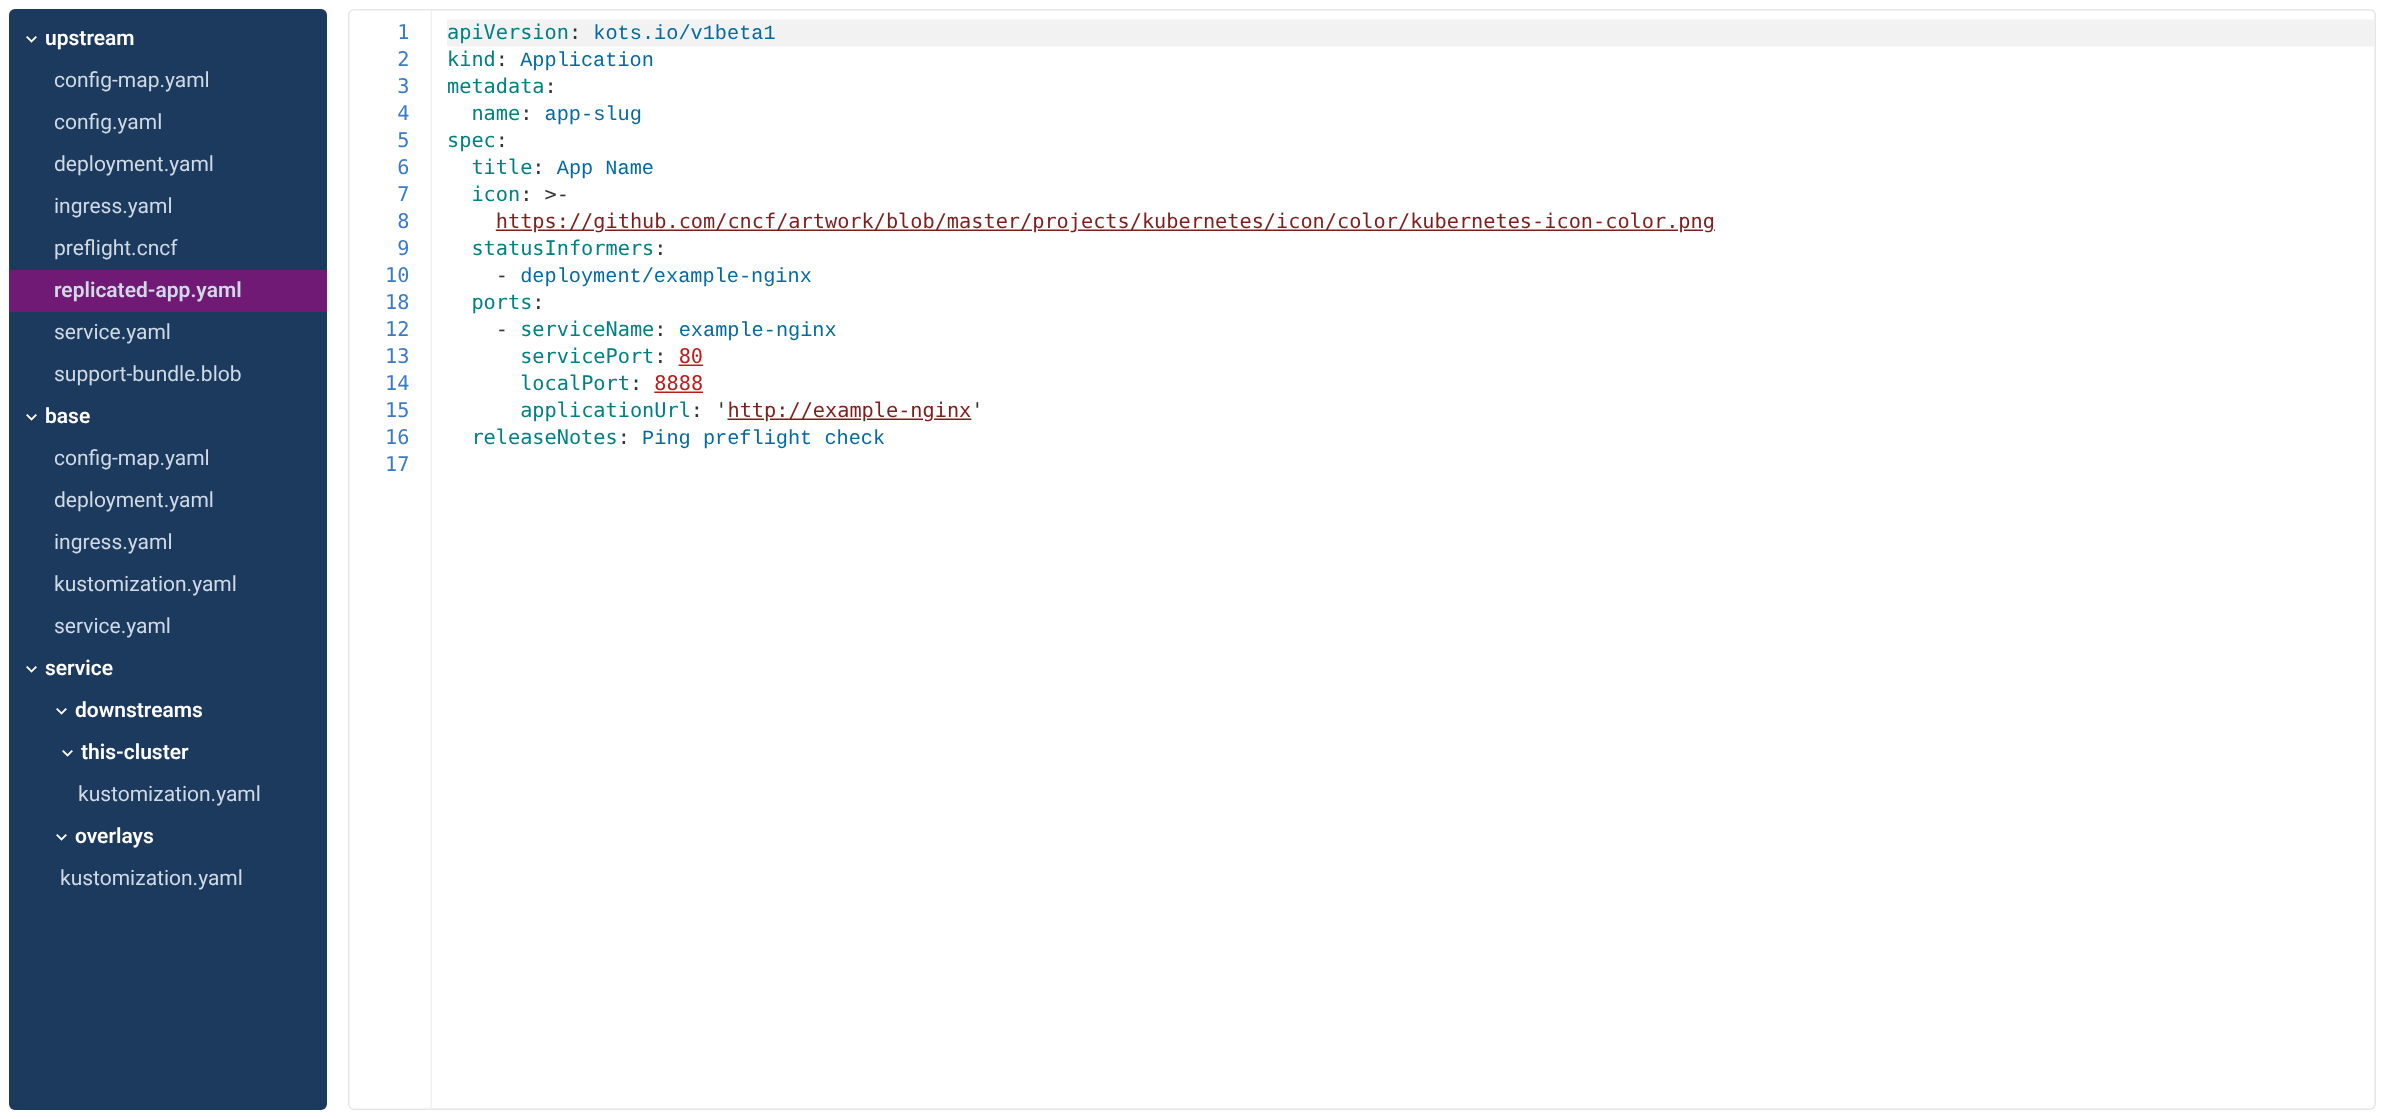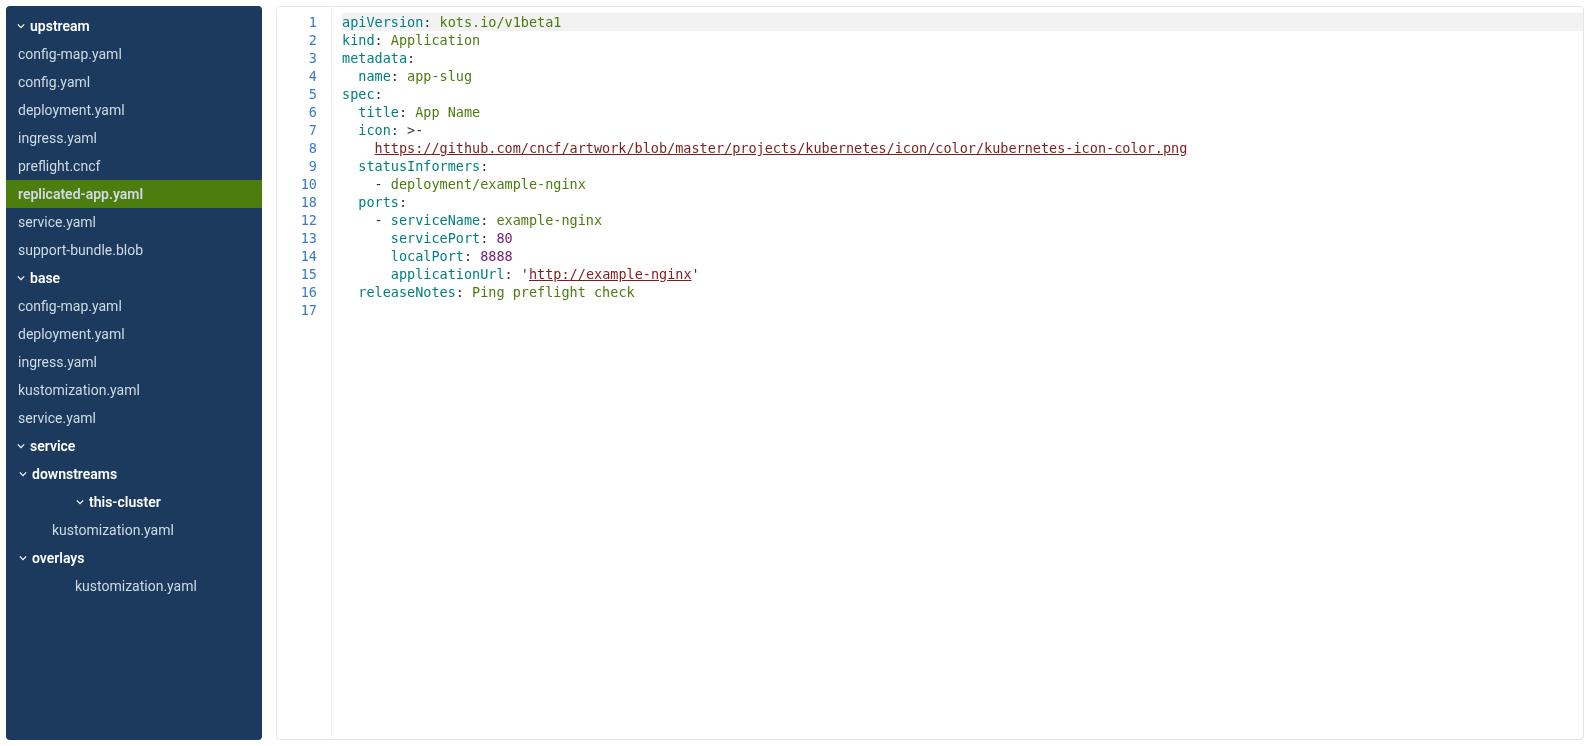--- a/index.html
+++ b/index.html
@@ -7,51 +7,51 @@
   font-family: -apple-system, BlinkMacSystemFont, "Segoe UI", Roboto, sans-serif;
   background: #fff;
   display: flex;
   height: 746px;
   width: 1590px;
   overflow: hidden;
   padding: 6px;
   gap: 14px;
 }
 .sidebar {
-  width: 256px;
+  width: 212px;
   background: #1c3a5e;
   color: #e8eef4;
   overflow-y: auto;
   font-size: 14px;
   padding-top: 6px;
   border-radius: 4px;
 }
 .tree-item {
   display: flex;
   align-items: center;
   height: 28px;
   cursor: pointer;
   white-space: nowrap;
 }
-.tree-item.active { background: #4d7c0f; font-weight: 600; }
+.tree-item.active { background: #701a75; font-weight: 600; }
 .tree-item.folder { font-weight: 600; color: #fff; }
 .tree-item.file { color: #d0dae5; }
 .tree-chevron {
   width: 10px;
   height: 10px;
   display: inline-flex;
   align-items: center;
   justify-content: center;
   margin-right: 4px;
   flex-shrink: 0;
 }
 .tree-label { }
 .pad-0 { padding-left: 10px; }
-.pad-1 { padding-left: 12px; }
-.pad-2 { padding-left: 34px; margin-left: 35px; }
+.pad-1 { padding-left: 30px; }
+.pad-2 { padding-left: 34px; }
 .pad-3 { padding-left: 46px; }
 
 .editor {
   flex: 1;
   background: #fff;
   display: flex;
   font-family: "SF Mono", Menlo, Monaco, Consolas, monospace;
   font-size: 13.5px;
   line-height: 18px;
   border: 1px solid #e5e5e5;
@@ -72,22 +72,22 @@
   padding: 6px 0;
   white-space: pre;
   color: #333;
   border-left: 1px solid #f0f0f0;
   padding-left: 10px;
 }
 .code-line { height: 18px; }
 .code-line.hl { background: #f2f2f2; }
 .tok-key { color: #008080; }
 .tok-punc { color: #333; }
-.tok-val { color: #4d7c0f; }
-.tok-num { color: #701a75; }
+.tok-val { color: #0369a1; font-family: Liberation Mono, monospace; }
+.tok-num { color: #b91c1c; text-decoration: underline; }
 .tok-str { color: #333; }
 .tok-url { color: #7f1d1d; text-decoration: underline; }
 
 svg.chev { width: 8px; height: 8px; }
 </style>
 </head>
 <body>
 
 <div class="sidebar" id="sidebar">
     <div class="tree-item folder pad-0">

